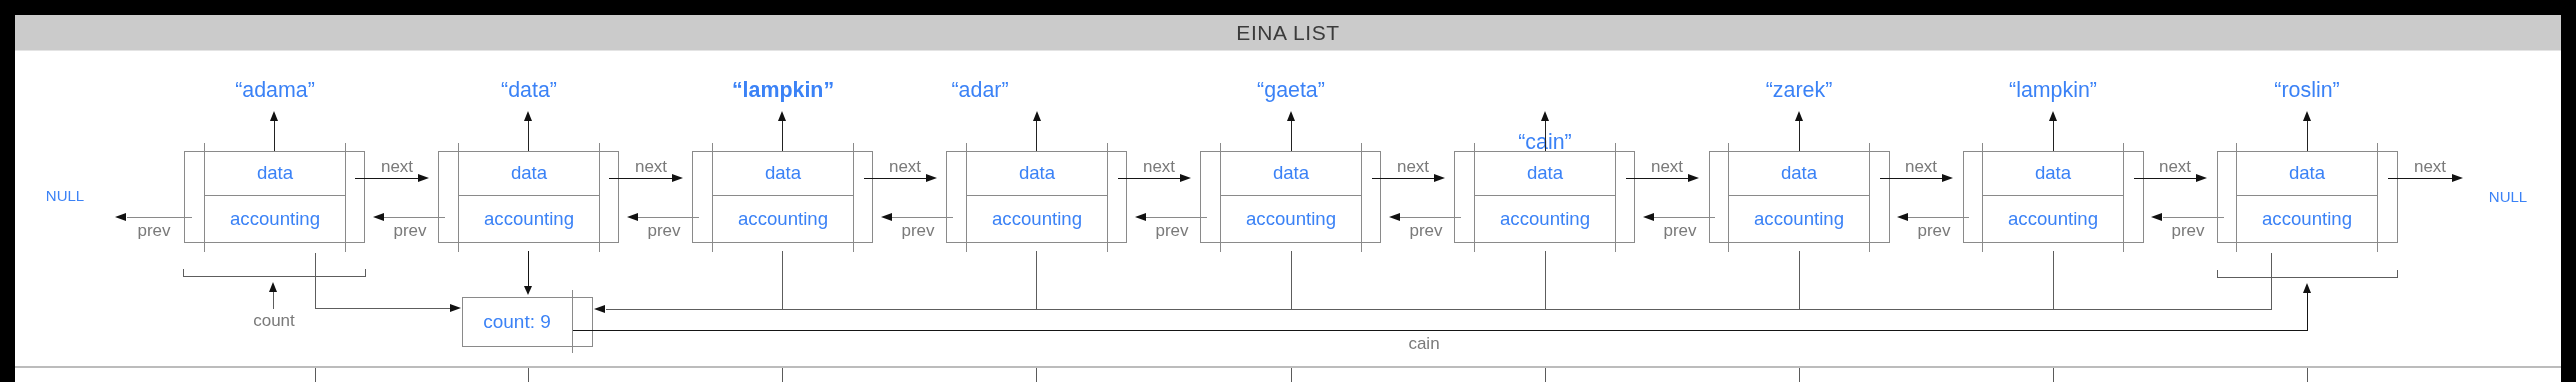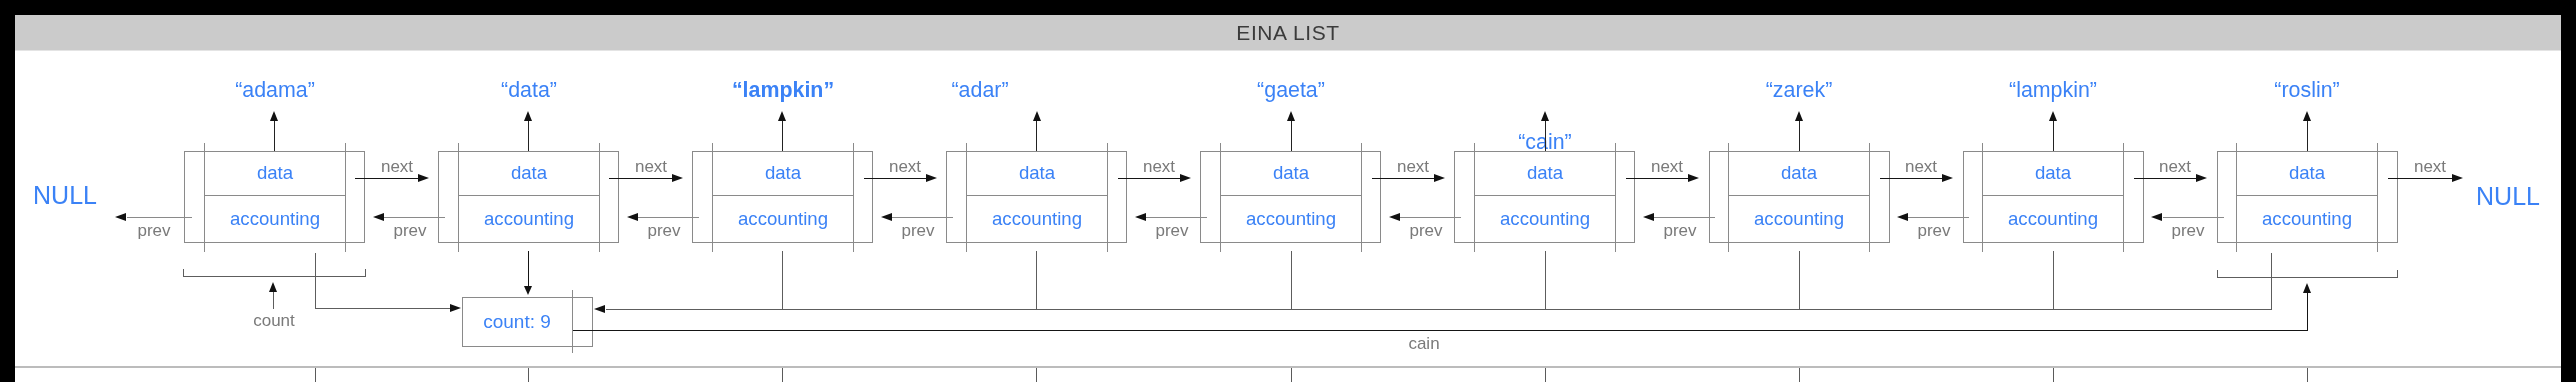--- a/index.html
+++ b/index.html
@@ -3,21 +3,21 @@
 <meta charset="utf-8">
 <style>
   html,body{margin:0;padding:0;background:#ffffff;}
   #stage{position:relative;width:2576px;height:382px;background:#ffffff;overflow:hidden;
          font-family:"Liberation Sans",sans-serif;}
   .abs{position:absolute;}
   .t{position:absolute;transform:translate(-50%,-50%);white-space:nowrap;
      font-family:"Liberation Sans",sans-serif;color:#3b82f6;}
   .name{font-size:21.4px;}
   .cell{font-size:18.6px;}
-  .null{font-size:25px;}
+  .null{font-size:15px;}
   .count{font-size:19px;}
   .small{font-size:17px;color:#7a7a7a;}
   .title{font-size:21px;color:#3b3b3b;letter-spacing:0.6px;}
   .frame{background:#000000;}
   .hline,.vline{background:#8a8a8a;}
   .dark{background:#151515;}
   .mid{background:#5d5d5d;}
   .box{border:1.1px solid #8a8a8a;background:transparent;box-sizing:border-box;}
   .ah{width:0;height:0;position:absolute;}
   .ah-r{border-top:4.5px solid transparent;border-bottom:4.5px solid transparent;border-left:11.3px solid #111;}

